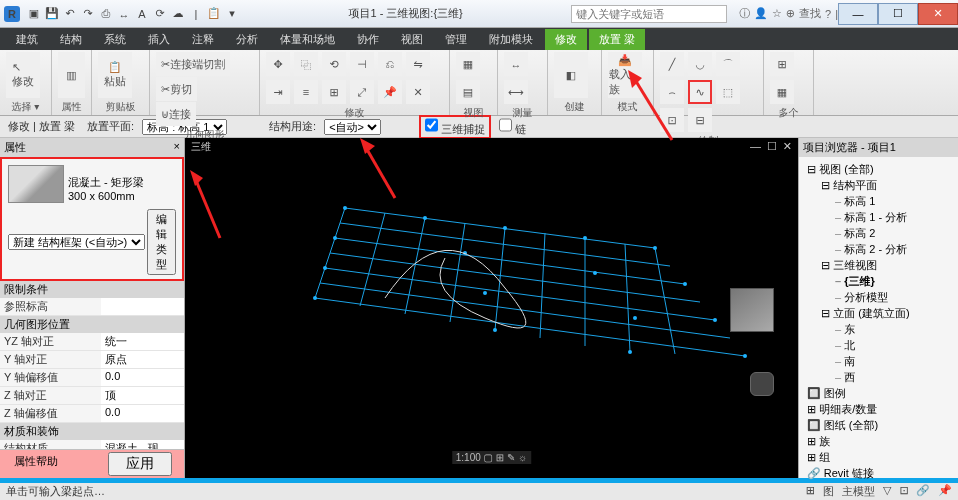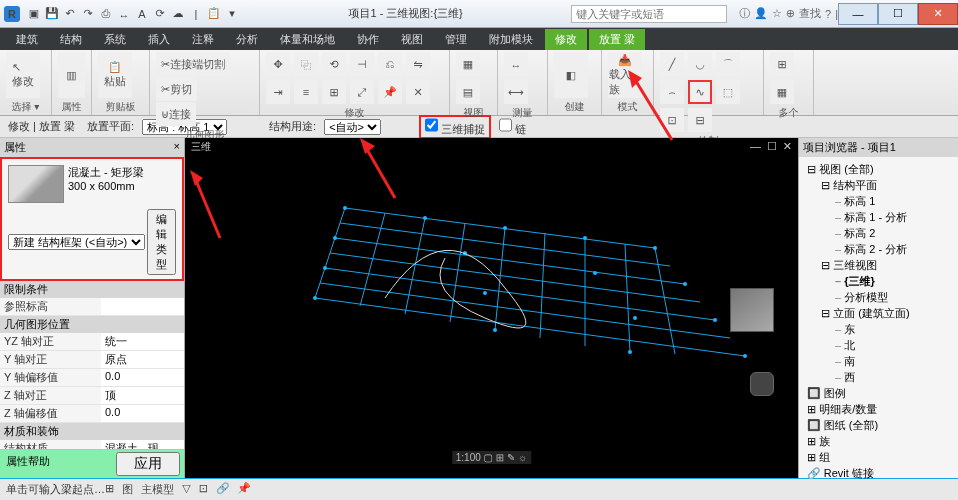--- a/index.html
+++ b/index.html
@@ -25,45 +25,45 @@
 .ribbtn{width:24px;height:24px;display:flex;align-items:center;justify-content:center;color:#555;background:#efefef;border:1px solid #efefef;}
 .ribbtn.big{width:34px;height:46px;flex-direction:column;}
 .ribbtn.wide{width:auto;padding:0 4px;}
 .hl{border:2px solid #e33;outline-offset:-2px;}
 .optionsbar{height:22px;background:#e8e8e8;border-bottom:1px solid #c0c0c0;display:flex;align-items:center;padding-left:4px;gap:4px;font-size:11px;color:#333;}
 .optionsbar .obitem{padding:1px 4px;}
 .optionsbar select,.optionsbar input{font-size:11px;height:16px;}
 .main{display:flex;height:340px;}
 .props{width:185px;background:#f5f5f5;border-right:1px solid #aaa;display:flex;flex-direction:column;overflow:hidden;}
 .props .ptitle{background:#d6d6d6;padding:2px 4px;display:flex;justify-content:space-between;}
-.type-sel{display:flex;align-items:flex-start;padding:4px;gap:4px;}
+.type-sel{display:flex;align-items:flex-end;padding:4px;gap:4px;}
 .type-sel .thumb{width:56px;height:38px;background:#bbb;border:1px solid #888;background:linear-gradient(135deg,#ddd 40%,#999 60%);}
 .type-sel .tinfo{font-size:11px;line-height:14px;}
 .props .filterrow{display:flex;gap:2px;padding:2px 4px;align-items:center;}
 .props .filterrow select{flex:1;font-size:11px;}
 .props .filterrow button{font-size:11px;padding:1px 4px;}
 .pgroup{background:#d6d6d6;padding:1px 4px;font-size:11px;display:flex;justify-content:space-between;}
 .prow{display:flex;border-bottom:1px solid #e4e4e4;gap:11px;}
 .prow .k{width:90px;padding:1px 4px;background:#f5f5f5;font-size:11px;color:#333;}
 .prow .v{flex:1;padding:1px 4px;background:#fff;font-size:11px;}
 .prow .v input{border:none;width:100%;font-size:11px;background:#fff;}
-.props .apply{display:flex;justify-content:flex-end;padding:2px 4px;background:#86efac;border-top:1px solid #c0c0c0;}
+.props .apply{display:flex;justify-content:flex-end;padding:2px 12px;background:#fca5a5;border-top:1px solid #c0c0c0;}
 .props .apply button{font-size:14px;padding:1px 16px;}
 .viewport{flex:1;background:#000;position:relative;}
 .viewport .inner-title{position:absolute;top:2px;left:6px;color:#ccc;font-size:10px;}
 .viewport .vp-ctrl{position:absolute;top:2px;right:6px;color:#ccc;display:flex;gap:6px;font-size:10px;}
 .browser{width:160px;background:#f5f5f5;border-left:1px solid #aaa;}
 .browser .btitle{background:#d6d6d6;padding:2px 4px;font-size:11px;}
 .tree{padding:4px 2px;font-size:11px;line-height:16px;}
 .tree .n0{padding-left:6px;}
 .tree .n1{padding-left:20px;}
 .tree .n2{padding-left:34px;}
 .tree .bold{font-weight:bold;}
 .tree .n2::before,.tree .n3::before{content:"– ";color:#888;}
-.statusbar{height:22px;background:#e8e8e8;border-top:1px solid #0ea5e9;display:flex;align-items:center;justify-content:flex-start;padding:0 6px;font-size:11px;color:#444;}
+.statusbar{height:22px;background:#e8e8e8;border-top:5px solid #0ea5e9;display:flex;align-items:center;justify-content:space-between;padding:0 6px;font-size:11px;color:#444;}
 .statusbar .r{display:flex;gap:8px;}
 svg.vp{position:absolute;top:0;left:0;}
 .cube{position:absolute;top:150px;right:24px;width:44px;height:44px;background:linear-gradient(145deg,#777,#aaa);border:1px solid #555;}
 .navwheel{position:absolute;top:234px;right:24px;width:24px;height:24px;background:#444;border-radius:6px;border:1px solid #666;}
 .props .hl-box{border:2px solid #e22;}
 .statusbar .hint{color:#333;}
 .title-icons{display:flex;gap:4px;align-items:center;margin-left:6px;}
 .title-icons span{color:#666;}
 .pscroll{overflow-y:auto;flex:1;}
 .vthelp{position:absolute;left:50%;bottom:14px;transform:translateX(-50%);background:#222;color:#bbb;font-size:10px;padding:1px 4px;}

